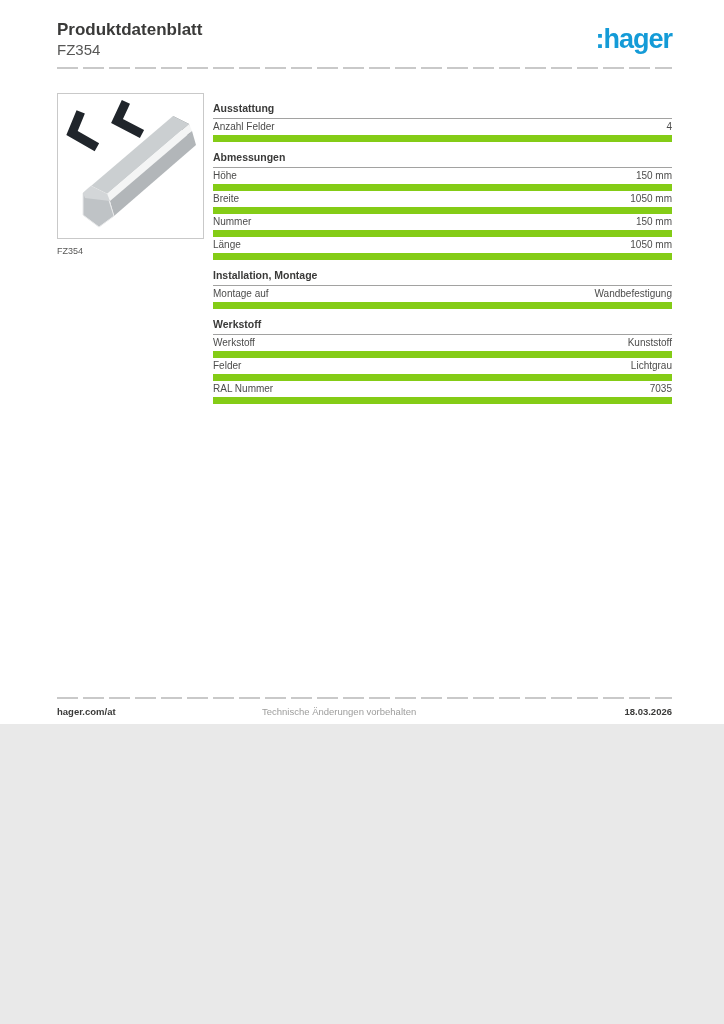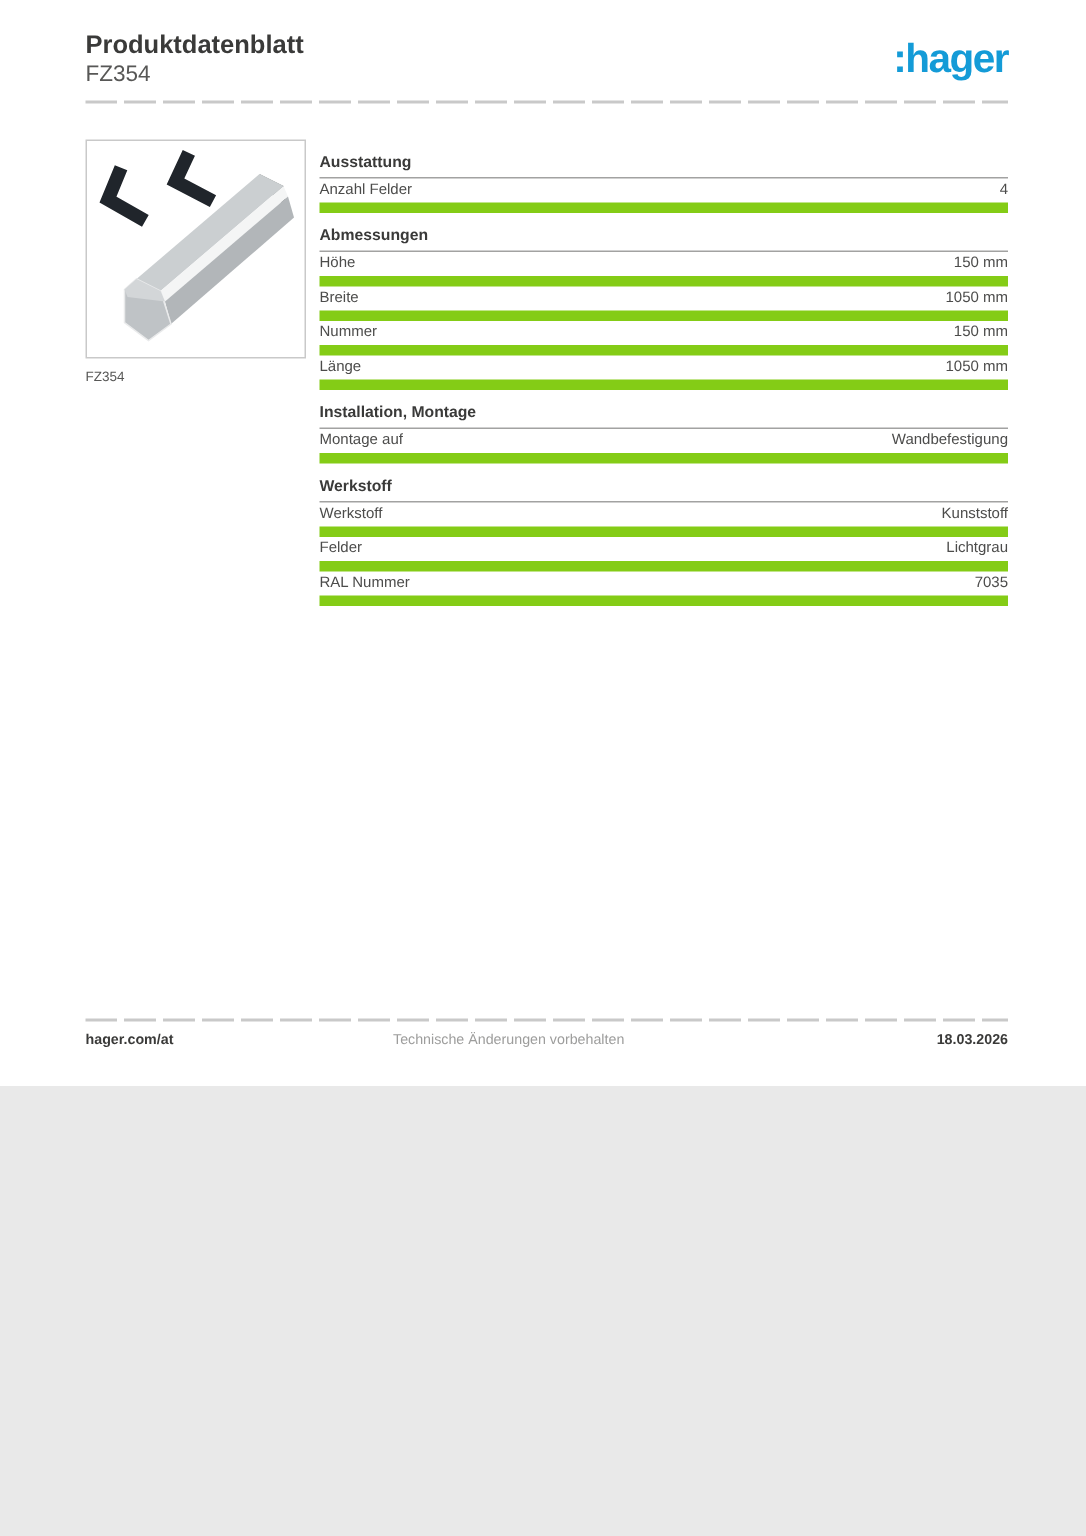--- a/index.html
+++ b/index.html
@@ -108,21 +108,21 @@
     padding: 2px 0 3px 0;
     border-bottom: 7px solid #84cc16;
   }
   .spec-label { color: #4c4c4b; }
   .spec-value { color: #4c4c4b; text-align: right; white-space: nowrap; }
 
   
   .footer {
     position: absolute;
     left: 0; right: 0;
-    bottom: 25px;
+    bottom: 7px;
   }
   .footer-row {
     margin: 7px 52px 0 57px;
     display: flex;
     justify-content: space-between;
     align-items: baseline;
     font-size: 9.5px;
     line-height: 11px;
   }
   .footer-left  { font-weight: bold; color: #3a3a39; flex: 1; text-align: left; }

